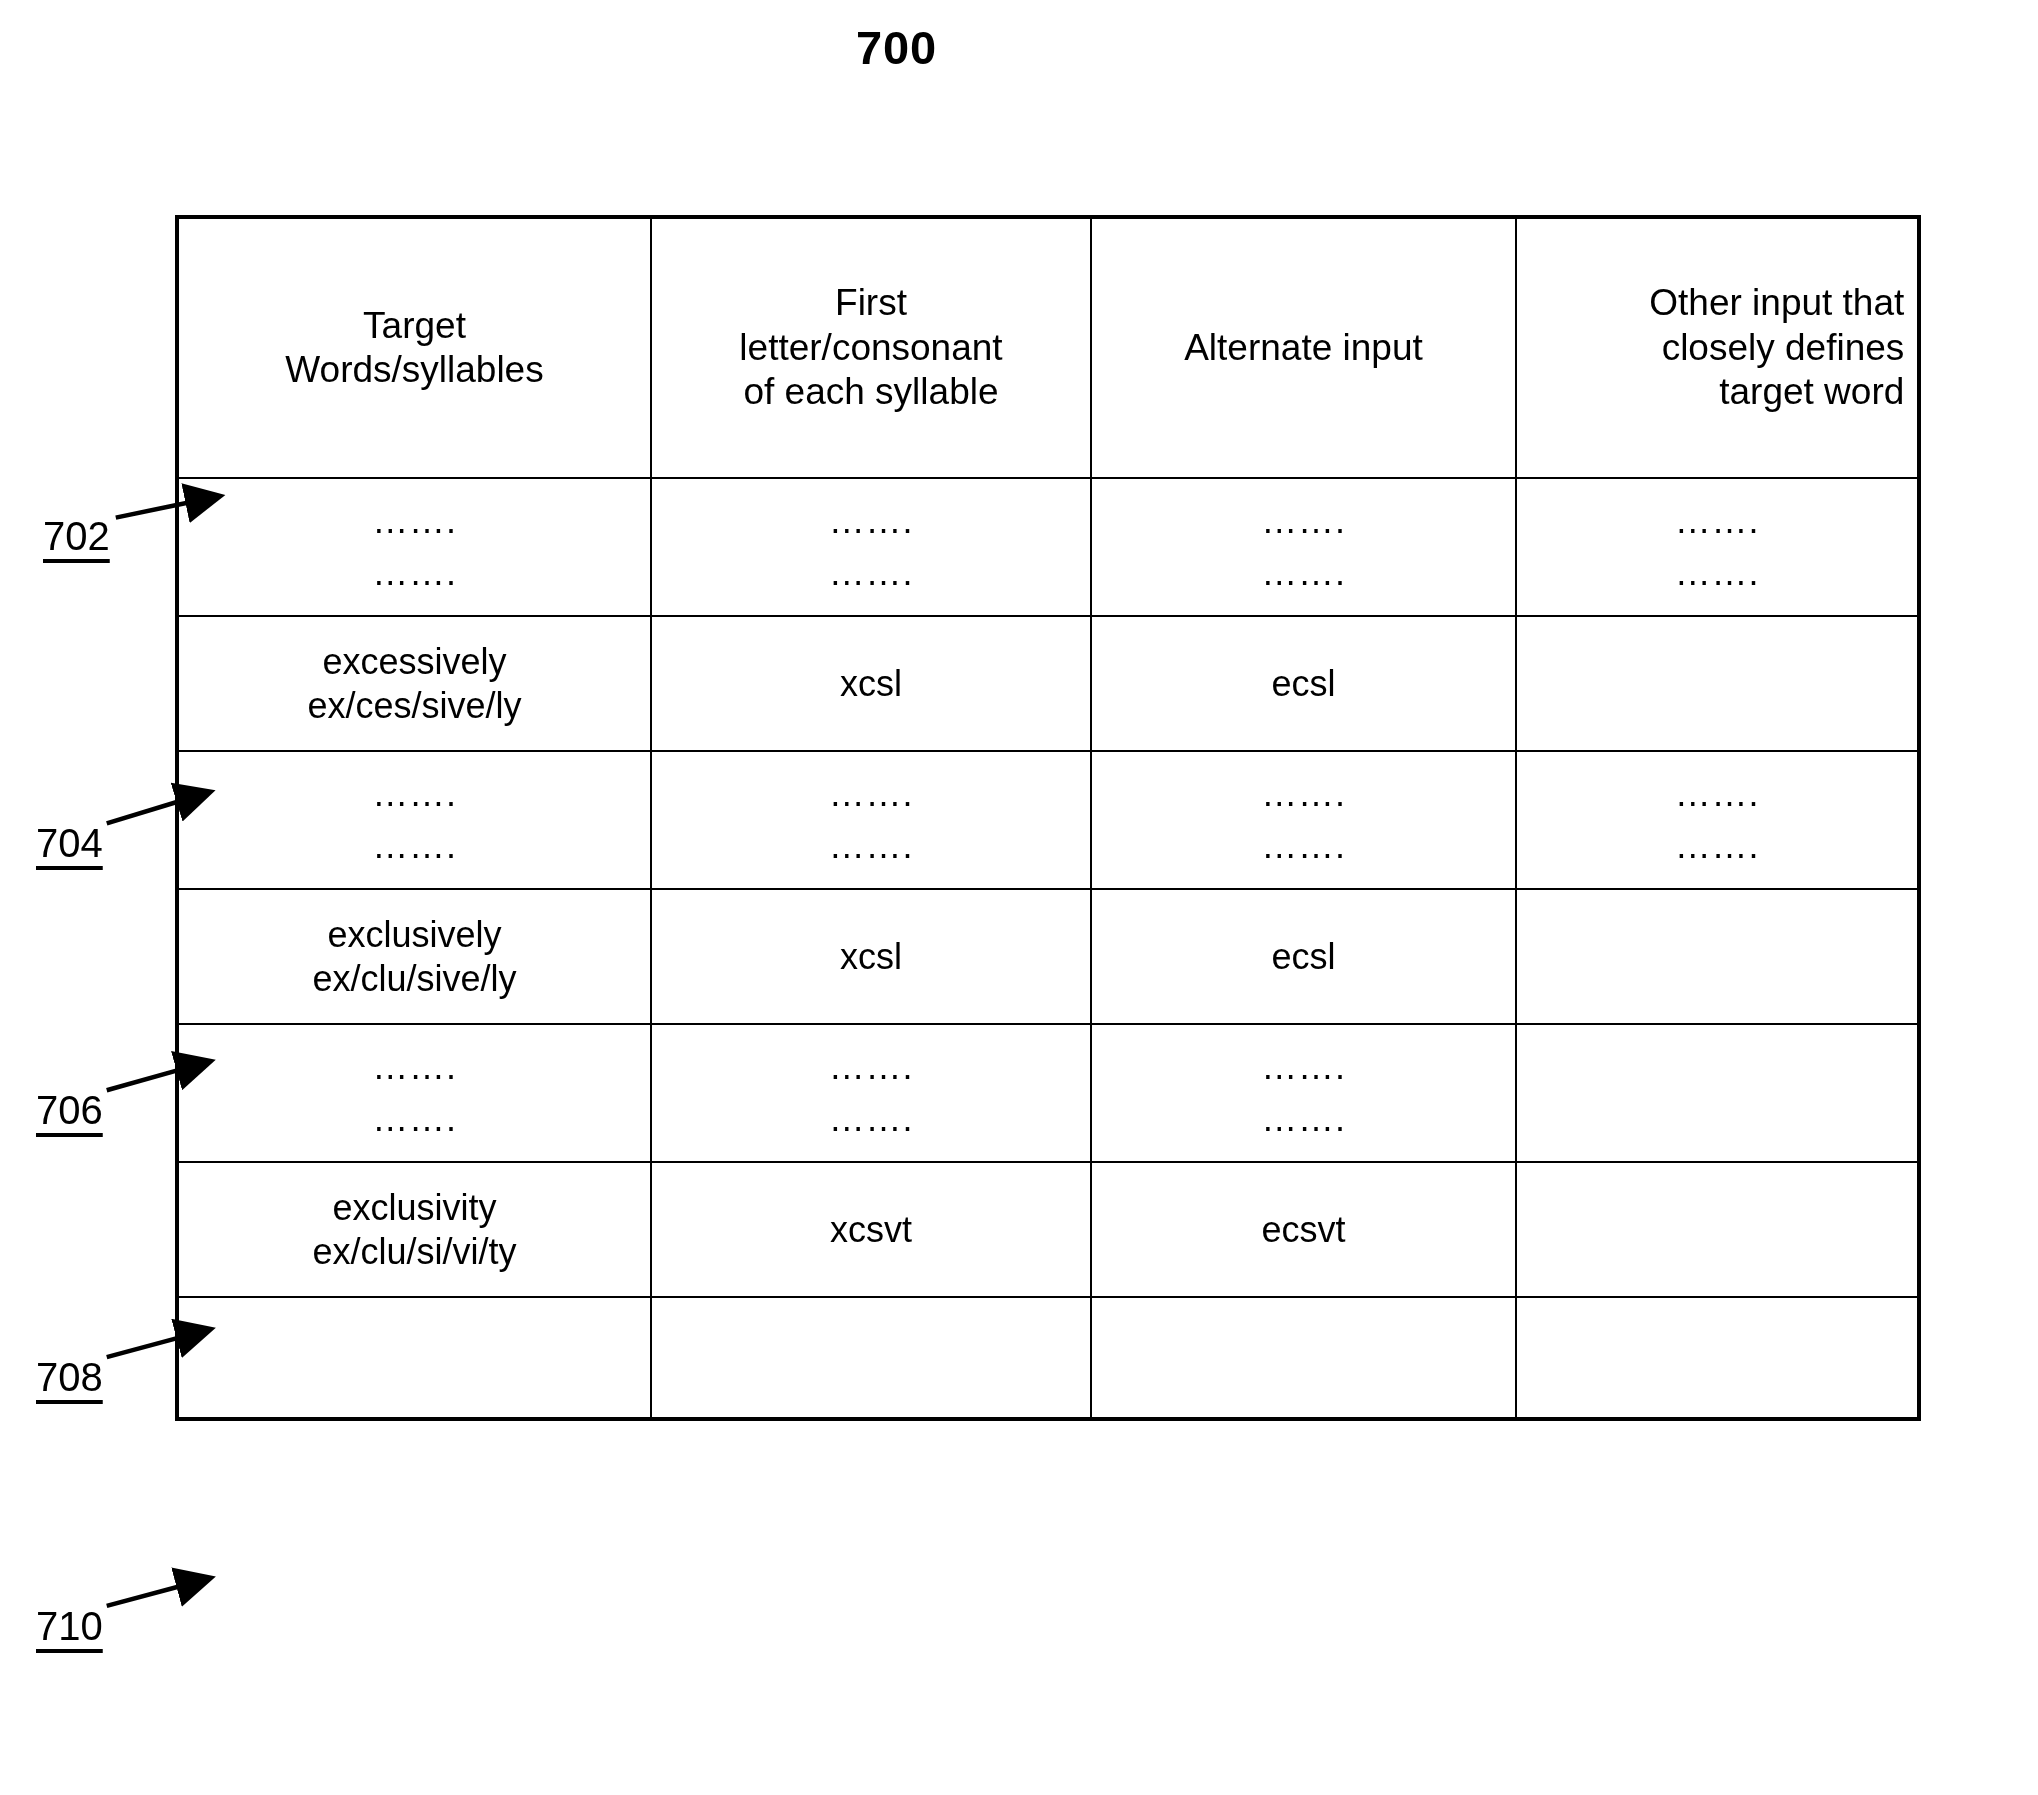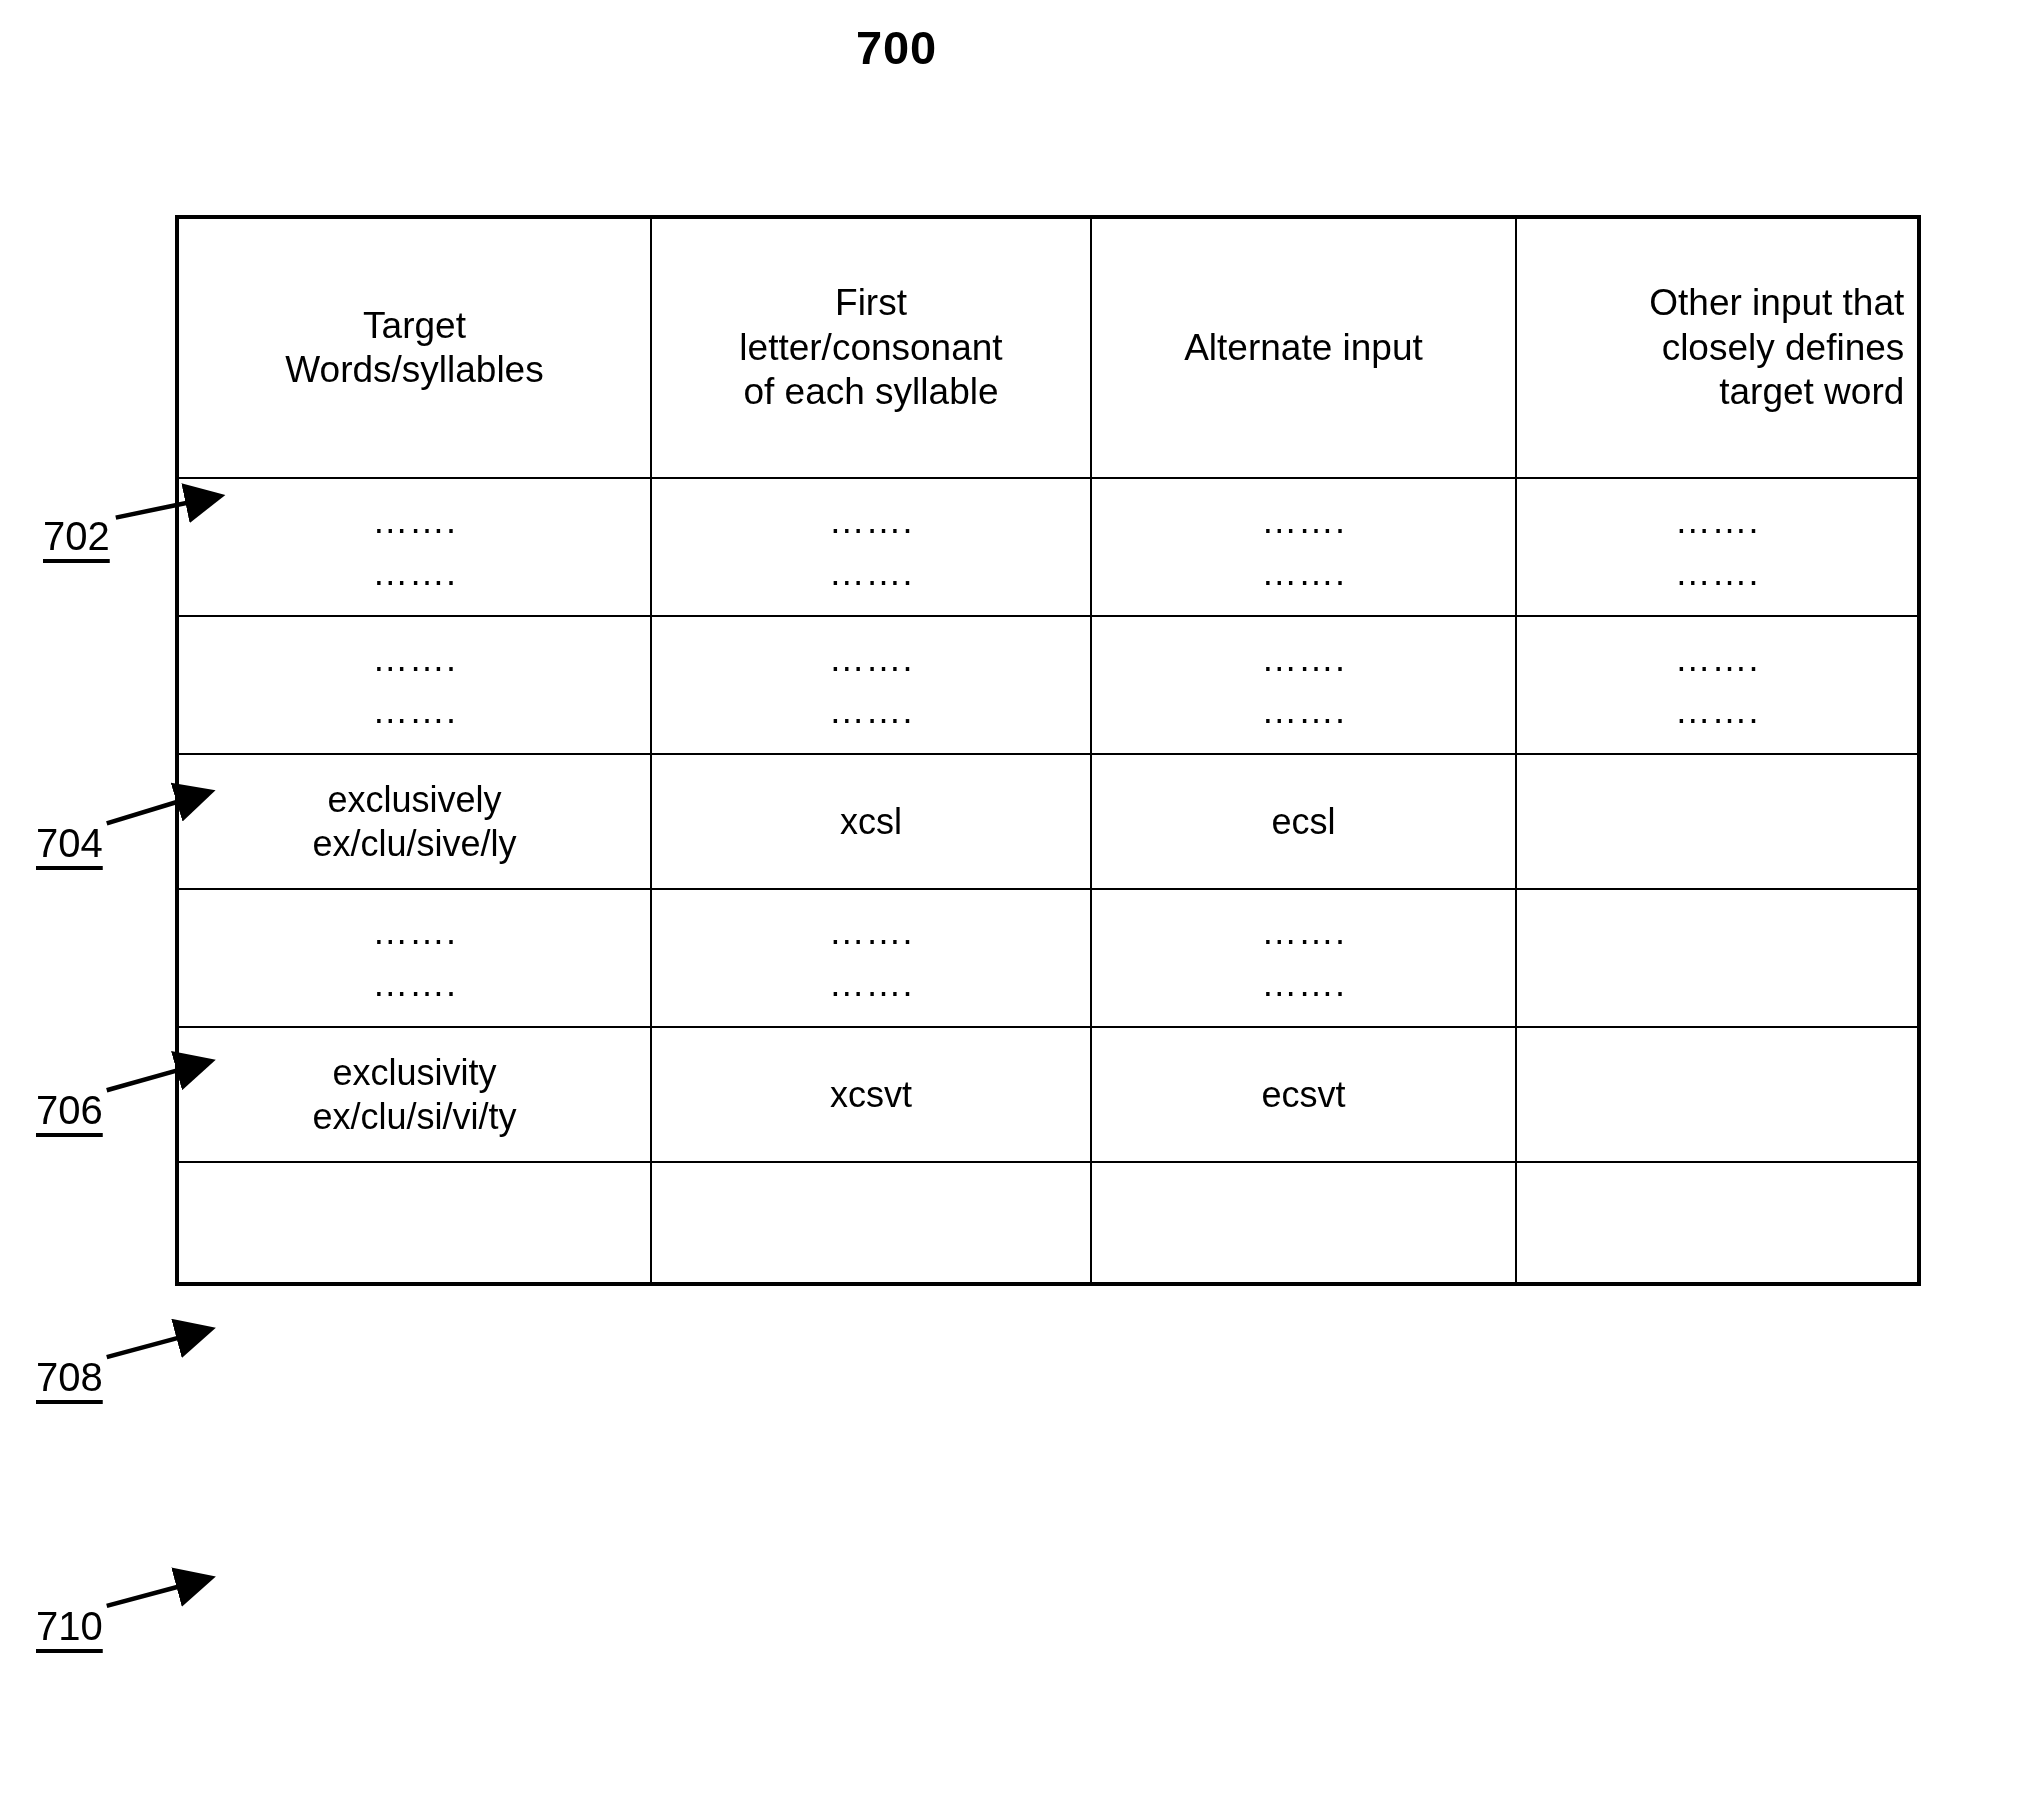--- a/index.html
+++ b/index.html
@@ -188,20 +188,29 @@
       <td class="cell-dots">
         <span class="dots-line">…….</span>
         <span class="dots-line">…….</span>
       </td>
       <td class="cell-dots">
         <span class="dots-line">…….</span>
         <span class="dots-line">…….</span>
       </td>
     </tr>
 
+    <tr class="row-word">
+      <td class="cell-word">
+        <span class="word-line-1">excessively</span>
+        <span class="word-line-2">ex/ces/sive/ly</span>
+      </td>
+      <td class="cell-code">xcsl</td>
+      <td class="cell-code">ecsl</td>
+      <td class="cell-code"></td>
+    </tr>
 
     <tr class="row-dots">
       <td class="cell-dots">
         <span class="dots-line">…….</span>
         <span class="dots-line">…….</span>
       </td>
       <td class="cell-dots">
         <span class="dots-line">…….</span>
         <span class="dots-line">…….</span>
       </td>

